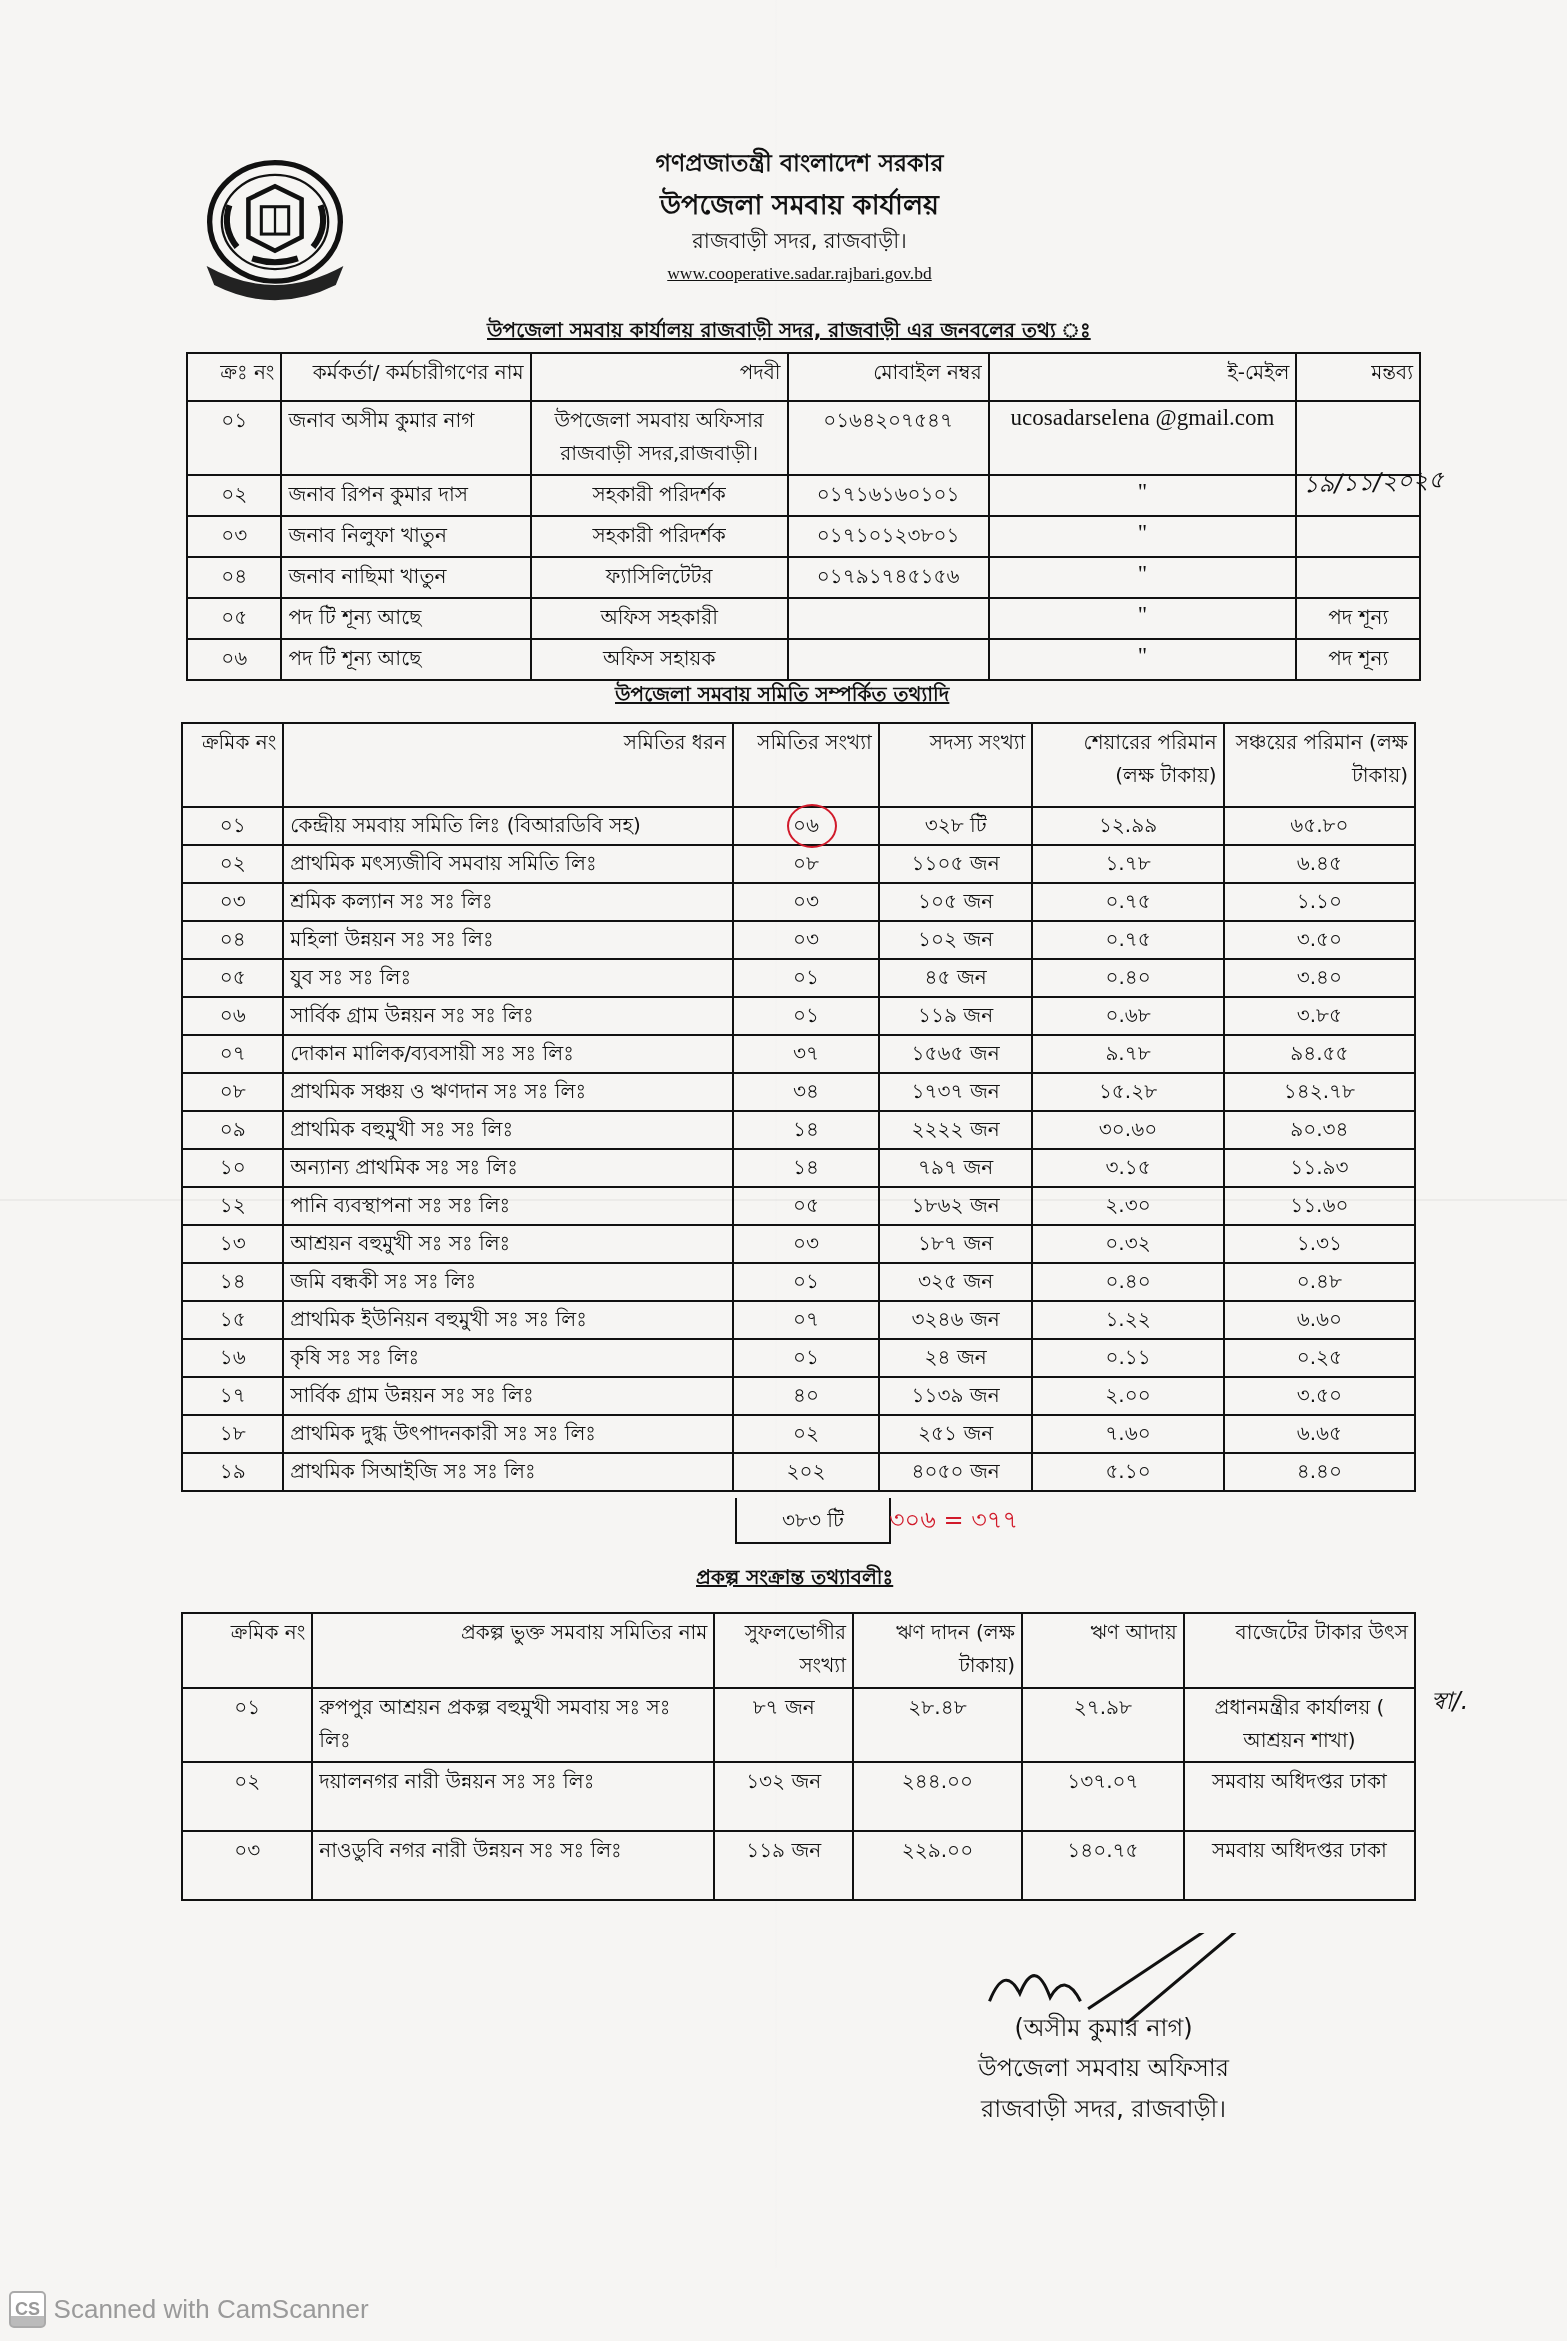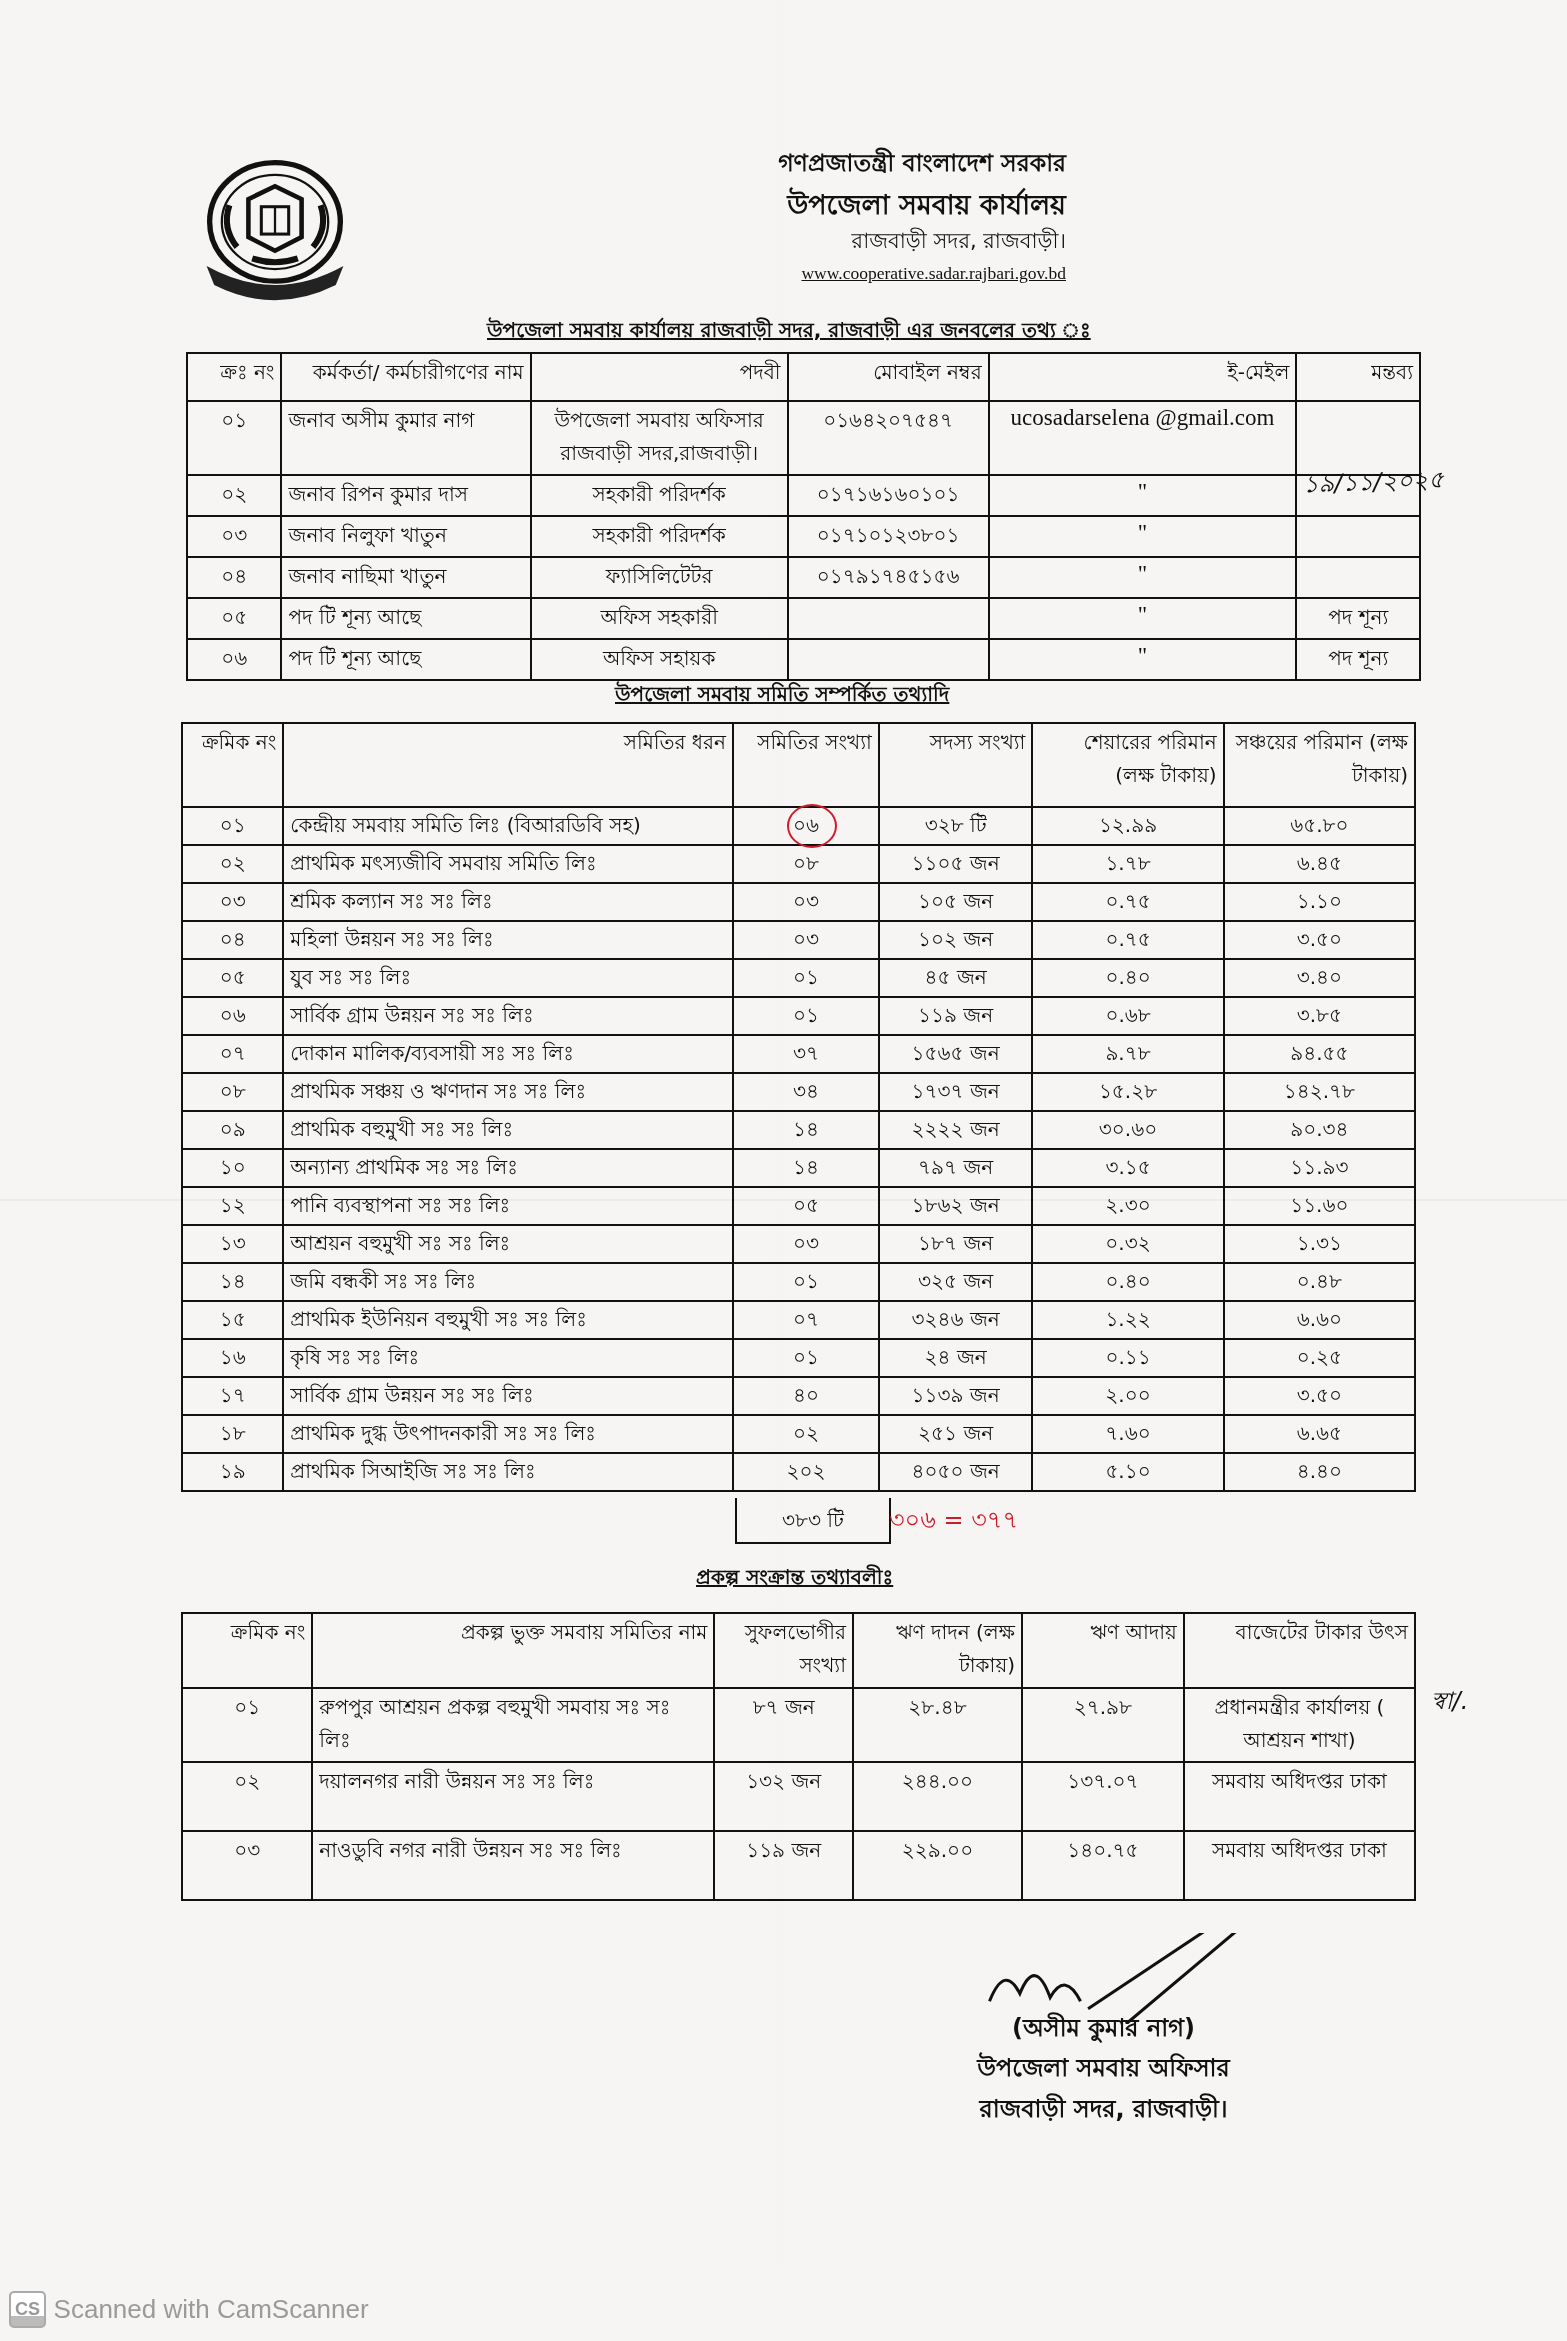--- a/index.html
+++ b/index.html
@@ -6,21 +6,21 @@
   body {
     width: 1568px; height: 2342px; position: relative; overflow: hidden;
     background: #f6f5f3;
     font-family: "DejaVu Sans", sans-serif; color: #111;
   }
   .page { position: absolute; left: 0; top: 0; width: 1568px; height: 2342px; }
   .fold-v { position: absolute; left: 775px; top: 0; width: 2.3px; height: 2268px; background: linear-gradient(90deg, rgba(0,0,0,0.03), rgba(255,255,255,0.5), rgba(0,0,0,0.03)); }
   .fold-h { position: absolute; left: 0; top: 1199px; width: 1568px; height: 2.3px; background: rgba(0,0,0,0.04); }
 
   .logo { position: absolute; left: 199px; top: 152px; width: 152px; height: 152px; }
-  .hdr { position: absolute; left: 533px; width: 533px; text-align: right; }
+  .hdr { position: absolute; left: 533px; width: 533px; text-align: center; }
   .hdr1 { top: 145px; font-size: 23.6px; font-weight: bold; }
   .hdr2 { top: 184px; font-size: 27px; font-weight: bold; }
   .hdr3 { top: 225px; font-size: 21px; }
   .hdr4 { top: 263px; font-size: 17.5px; text-decoration: underline; font-family: "Liberation Serif", serif; }
 
   .sec-title { position: absolute; font-size: 20px; text-decoration: underline; white-space: nowrap; font-weight: bold; }
 
   table { position: absolute; border-collapse: collapse; font-size: 20px; }
   td, th { border: 2.3px solid #111; padding: 3px 6px; vertical-align: top; font-weight: normal; }
   th { text-align: right; border-radius: 24px; }
@@ -40,21 +40,21 @@
   .handnote-red { position: absolute; left: 889px; top: 1501px; font-size: 24px; color: #d11a2a; }
   .handnote-date { position: absolute; left: 1303px; top: 463px; font-size: 24px; color: #111; font-style: italic; transform: rotate(-2deg); }
   .handnote-side { position: absolute; left: 1431px; top: 1682px; font-size: 24px; font-style: italic; }
   .circle-mark { position: absolute; left: 787px; top: 804px; width: 46px; height: 40px; border: 2.3px solid #d11a2a; border-radius: 50%; }
 
   #t3 { left: 181px; top: 1612px; width: 1235px; }
   #t3 th { height: 67px; }
   #t3 td { height: 61px; }
 
   .sign { position: absolute; left: 974px; top: 1933px; width: 304px; height: 91px; }
-  .sign-block { position: absolute; left: 913px; width: 381px; text-align: center; font-size: 24px; font-weight: bold; }
+  .sign-block { position: absolute; left: 913px; width: 381px; text-align: center; font-size: 24px; }
   .sb1 { top: 2009px; }
   .sb2 { top: 2049px; }
   .sb3 { top: 2090px; }
 
   .footer { position: absolute; left: 9px; top: 2291px; display: flex; align-items: center; gap: 7.6px; color: #9a9a9a; font-family: "Liberation Sans", sans-serif; font-size: 26px; }
   .cs-icon { width: 33px; height: 33px; border: 2.3px solid #aaa; border-radius: 5px; display: flex; align-items: center; justify-content: center; font-weight: bold; font-size: 18px; color: #999; background: linear-gradient(#fff 70%, #bbb 70%); }
 </style>
 </head>
 <body>
 

